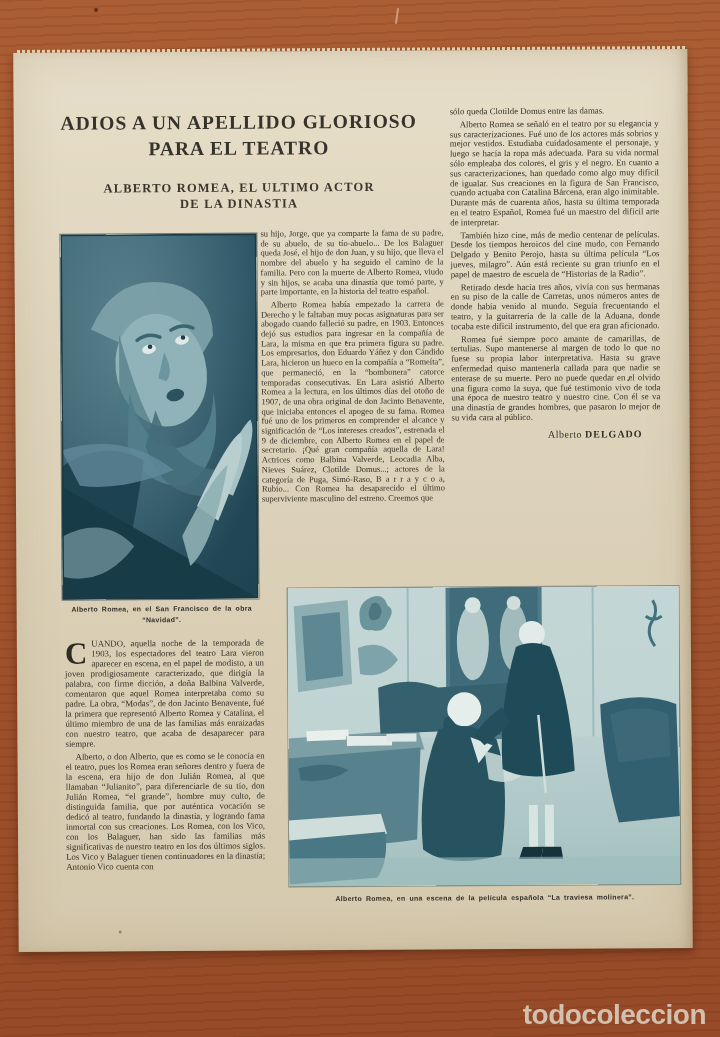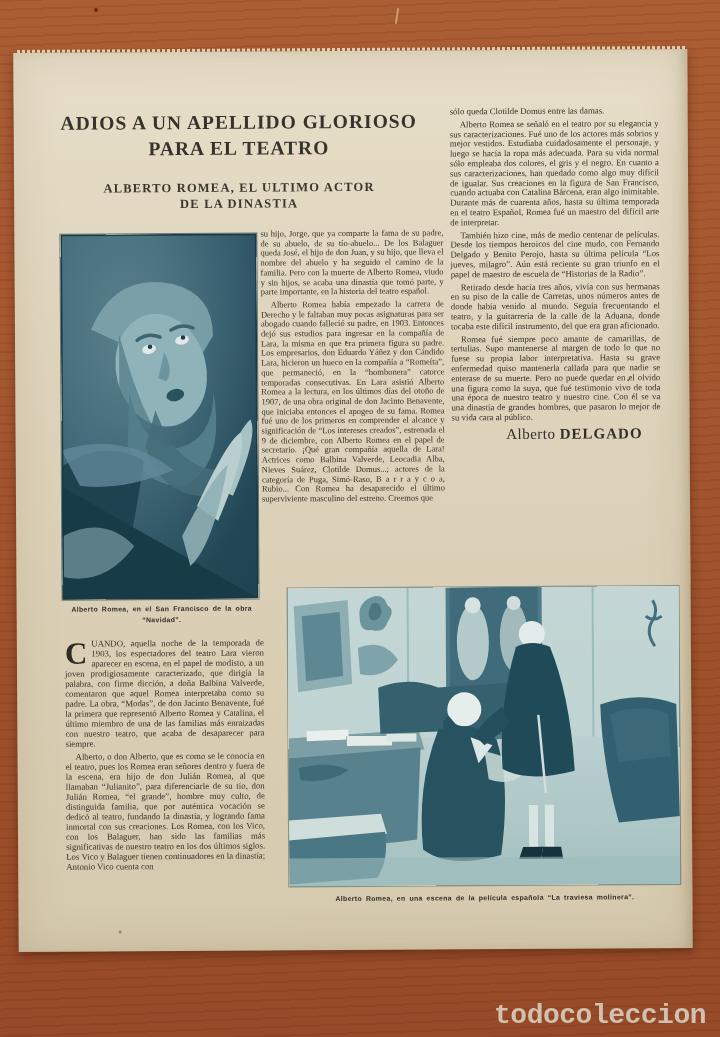--- a/index.html
+++ b/index.html
@@ -37,36 +37,36 @@
 
   .col{position:absolute;text-align:justify;color:#353128;}
   .col p{margin:0 0 3px 0;text-indent:10px;hyphens:auto;}
   .col p.noindent{text-indent:0;}
   .col-right{left:436px;top:57px;width:209px;font-size:8.8px;line-height:9.8px;}
   .col-middle{left:246px;top:178px;width:183px;font-size:8.5px;line-height:9.7px;}
   .col-left{left:48px;top:586px;width:199px;font-size:8.8px;line-height:10px;}
 
   .dropcap{float:left;font-size:31px;line-height:27px;font-weight:bold;padding:1px 4px 0 0;color:#2f2c26;}
 
-  .byline{margin:7px 18px 0 auto;width:fit-content;font-size:15px;letter-spacing:.5px;color:#33302a;}
+  .byline{margin:7px 18px 0 auto;width:fit-content;font-size:10px;letter-spacing:.5px;color:#33302a;}
   .byline .surname{font-weight:bold;letter-spacing:1px;}
 
   .photo{position:absolute;overflow:hidden;}
   .photo svg{display:block;width:100%;height:100%;}
   .photo-left{left:46px;top:182px;width:196px;height:365px;box-shadow:0 0 0 1px rgba(28,57,68,.6);}
   .photo-bottom{left:271px;top:537px;width:391px;height:298px;box-shadow:0 0 0 1px rgba(40,70,80,.45);}
 
   .caption{position:absolute;text-align:center;font-family:"Liberation Sans",sans-serif;
     font-weight:bold;font-size:6.9px;letter-spacing:.35px;word-spacing:1.6px;line-height:1.55;color:#302d27;}
   .caption-1{left:40px;top:552px;width:210px;}
   .caption-2{left:271px;top:843px;width:391px;}
 
   .watermark{
     position:absolute;right:14px;bottom:6px;
-    font-family:Liberation Mono, monospace;font-weight:bold;font-size:28px;letter-spacing:-0.5px;
+    font-family:Liberation Sans, sans-serif;font-weight:bold;font-size:28px;letter-spacing:-0.5px;
     color:#ddd5c9;opacity:.85;
   }
 </style>
 </head>
 <body>
 
 <div class="speck bg-speck"></div>
 <div class="bg-scratch"></div>
 
 <div class="page">

